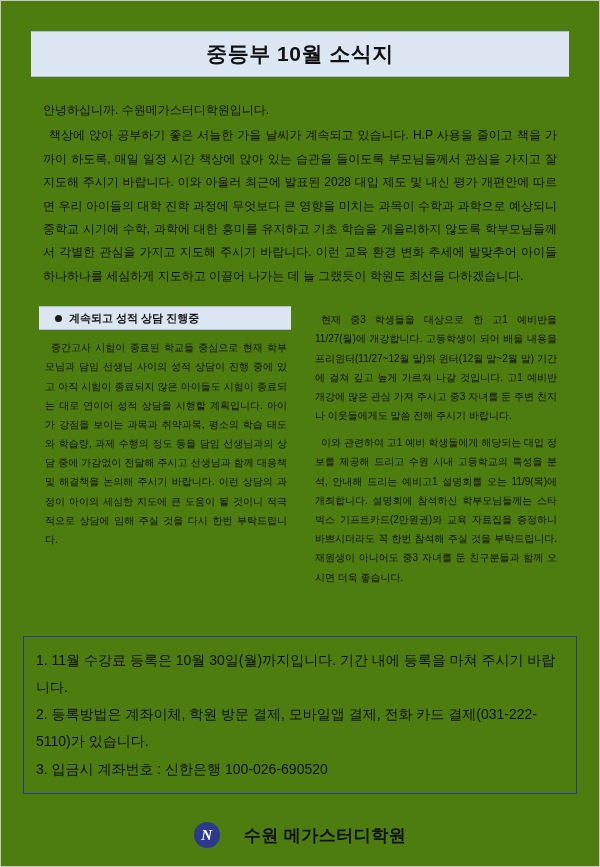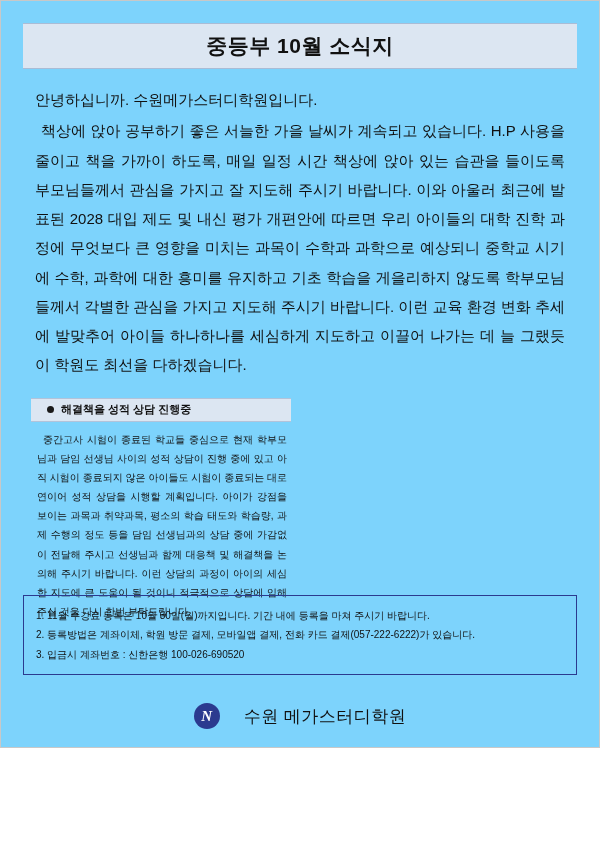--- a/index.html
+++ b/index.html
@@ -9,47 +9,47 @@
   }
   body {
     width: 600px;
     height: 867px;
     font-family: "Liberation Sans", sans-serif;
     color: #1a1a1a;
     position: relative;
   }
   .page {
     width: 600px;
-    height: 748px;
+    height: 867px;
     border: 1px solid #c8c8c8;
-    padding: 8px;
+    padding: 16px;
     position: relative;
-    background: #7dd3fc;
+    background: #4d7c0f;
   }
   
   .title-banner {
     margin: 14px 14px 0 14px;
     background: #dce6f2;
     border-top: 1px solid #a9bcd6;
     border-bottom: 1px solid #a9bcd6;
     height: 46px;
     display: flex;
     align-items: center;
     justify-content: center;
   }
   .title-banner .title-text {
     font-size: 21px;
     font-weight: bold;
     letter-spacing: 0.5px;
     color: #111;
   }
   
   .intro {
-    margin: 16px 26px 0 26px;
-    font-size: 15px;
+    margin: 22px 26px 0 26px;
+    font-size: 12px;
     line-height: 1.95;
     text-align: justify;
     color: #111;
   }
   .intro p { margin: 0 0 2px 0; }
   .intro p.first { text-indent: 0; }
   .intro p.body-p { text-indent: 6px; }
 
   
   .columns {
@@ -96,21 +96,21 @@
     position: absolute;
     left: 22px;
     right: 22px;
     bottom: 72px;
     border: 1px solid #2b3a8f;
     padding: 10px 12px 10px 12px;
   }
   .notice ol, .notice .note-line {
     margin: 0; padding: 0;
     list-style: none;
-    font-size: 10px;
+    font-size: 14px;
     line-height: 1.95;
     color: #111;
   }
   .notice li { margin: 0; }
 
   
   .footer {
     position: absolute;
     left: 0; right: 0;
     bottom: 18px;
@@ -127,21 +127,21 @@
     font-size: 15px;
     font-weight: bold;
     font-style: italic;
     display: flex;
     align-items: center;
     justify-content: center;
     font-family: "Liberation Serif", serif;
   }
   .logo-text {
     font-size: 17px;
-    font-weight: normal;
+    font-weight: bold;
     color: #111;
     letter-spacing: 0.5px;
     margin-left: 16px;
   }
 </style>
 </head>
 <body>
 
 <div class="page">
 
@@ -153,44 +153,46 @@
     <p class="first">안녕하십니까. 수원메가스터디학원입니다.</p>
     <p class="body-p">책상에 앉아 공부하기 좋은 서늘한 가을 날씨가 계속되고 있습니다. H.P 사용을 줄이고 책을 가까이 하도록, 매일 일정 시간 책상에 앉아 있는 습관을 들이도록 부모님들께서 관심을 가지고 잘 지도해 주시기 바랍니다. 이와 아울러 최근에 발표된 2028 대입 제도 및 내신 평가 개편안에 따르면 우리 아이들의 대학 진학 과정에 무엇보다 큰 영향을 미치는 과목이 수학과 과학으로 예상되니 중학교 시기에 수학, 과학에 대한 흥미를 유지하고 기초 학습을 게을리하지 않도록 학부모님들께서 각별한 관심을 가지고 지도해 주시기 바랍니다. 이런 교육 환경 변화 추세에 발맞추어 아이들 하나하나를 세심하게 지도하고 이끌어 나가는 데 늘 그랬듯이 학원도 최선을 다하겠습니다.</p>
   </div>
 
   <div class="columns">
 
     <div class="col">
 
       <div class="section-head">
         <span class="bullet"></span>
-        <span class="head-text">해결책을 성적 상담 진행중</span>
+        <span class="head-text">계속되고 성적 상담 진행중</span>
       </div>
       <div class="section-body">
         <p>중간고사 시험이 종료된 학교들 중심으로 현재 학부모님과 담임 선생님 사이의 성적 상담이 진행 중에 있고 아직 시험이 종료되지 않은 아이들도 시험이 종료되는 대로 연이어 성적 상담을 시행할 계획입니다. 아이가 강점을 보이는 과목과 취약과목, 평소의 학습 태도와 학습량, 과제 수행의 정도 등을 담임 선생님과의 상담 중에 가감없이 전달해 주시고 선생님과 함께 대응책 및 해결책을 논의해 주시기 바랍니다. 이런 상담의 과정이 아이의 세심한 지도에 큰 도움이 될 것이니 적극적으로 상담에 임해 주실 것을 다시 한번 부탁드립니다.</p>
       </div>
 
       <div class="spacer-14"></div>
 
 
     </div>
 
     <div class="col">
 
       <div class="section-body">
+        <p>현재 중3 학생들을 대상으로 한 고1 예비반을 11/27(월)에 개강합니다. 고등학생이 되어 배울 내용을 프리윈터(11/27~12월 말)와 윈터(12월 말~2월 말) 기간에 걸쳐 깊고 높게 가르쳐 나갈 것입니다. 고1 예비반 개강에 많은 관심 가져 주시고 중3 자녀를 둔 주변 친지나 이웃들에게도 말씀 전해 주시기 바랍니다.</p>
+        <p>이와 관련하여 고1 예비 학생들에게 해당되는 대입 정보를 제공해 드리고 수원 시내 고등학교의 특성을 분석, 안내해 드리는 예비고1 설명회를 오는 11/9(목)에 개최합니다. 설명회에 참석하신 학부모님들께는 스타벅스 기프트카드(2만원권)와 교육 자료집을 증정하니 바쁘시더라도 꼭 한번 참석해 주실 것을 부탁드립니다. 재원생이 아니어도 중3 자녀를 둔 친구분들과 함께 오시면 더욱 좋습니다.</p>
       </div>
 
     </div>
 
   </div>
 
   <div class="notice">
     <ol>
       <li>1. 11월 수강료 등록은 10월 30일(월)까지입니다. 기간 내에 등록을 마쳐 주시기 바랍니다.</li>
-      <li>2. 등록방법은 계좌이체, 학원 방문 결제, 모바일앱 결제, 전화 카드 결제(057-222-6222)가 있습니다.</li>
+      <li>2. 등록방법은 계좌이체, 학원 방문 결제, 모바일앱 결제, 전화 카드 결제(031-222-5110)가 있습니다.</li>
       <li>3. 입금시 계좌번호 : 신한은행 100-026-690520</li>
     </ol>
   </div>
 
   <div class="footer">
     <span class="logo-mark">N</span>
     <span class="logo-text">수원 메가스터디학원</span>
   </div>
 
 </div>

